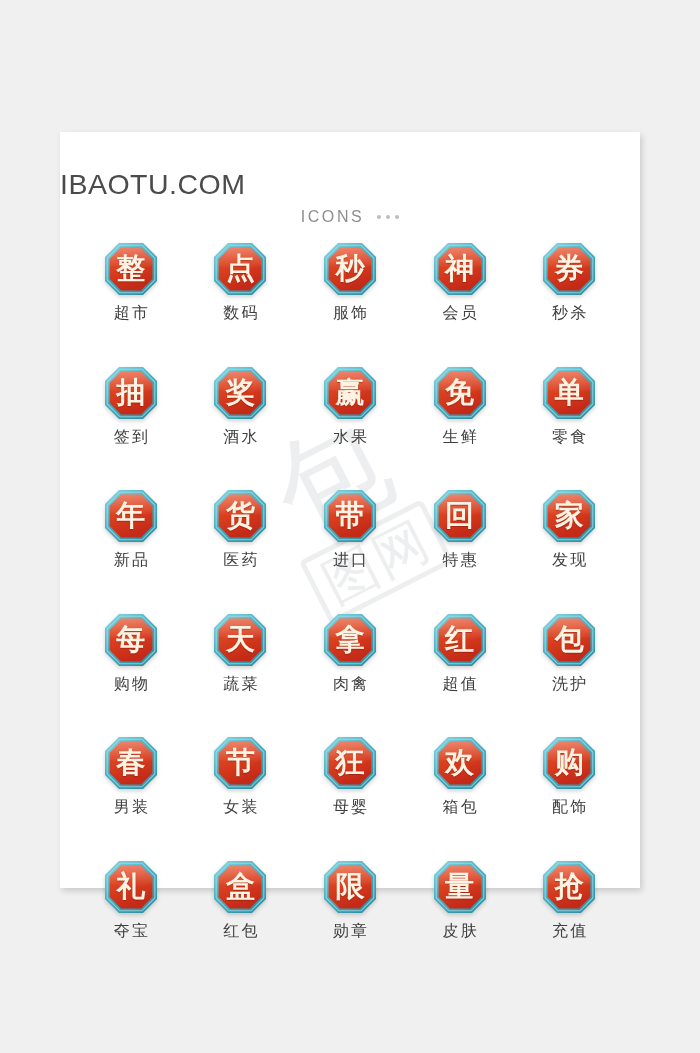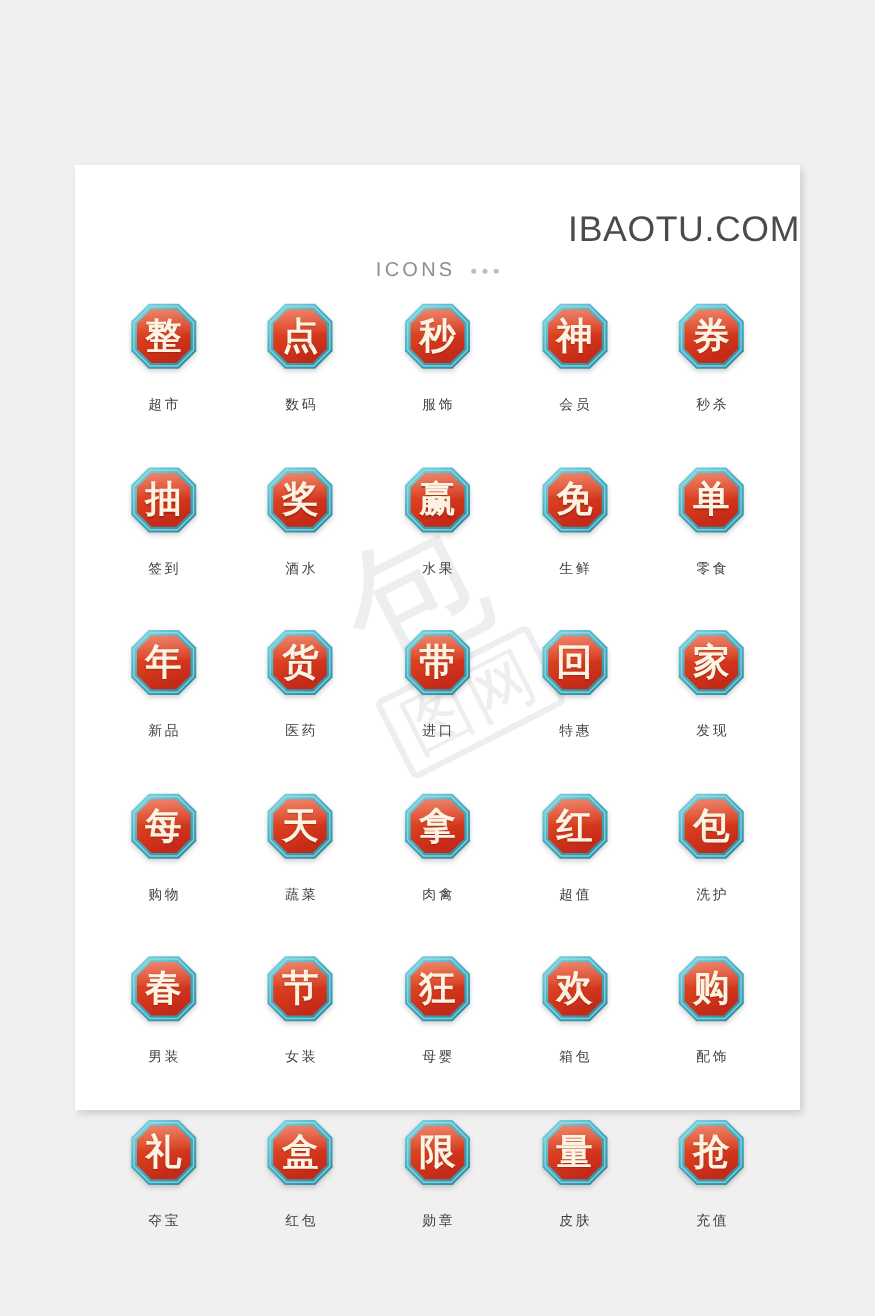--- a/index.html
+++ b/index.html
@@ -60,21 +60,21 @@
     color: #3a4a55;
     letter-spacing: 2px;
   }
 
   
   #header {
     position: absolute;
     left: 0;
     top: 36px;
     width: 100%;
-    text-align: right;
+    text-align: left;
     z-index: 3;
   }
   #brand-title {
     font-size: 28.5px;
     letter-spacing: 0.5px;
     color: #4b4b4b;
     font-weight: 400;
     font-family: "Liberation Sans", sans-serif;
   }
   #brand-sub-row {
@@ -135,22 +135,22 @@
     font-family: "DejaVu Sans", sans-serif;
     font-size: 29px;
     font-weight: 700;
     color: #fdf3e3;
     line-height: 1;
     padding-bottom: 1px;
     text-shadow: 0 1px 1px rgba(120,25,10,0.45);
   }
 
   .icon-label {
-    margin-top: 20px;
-    font-size: 11px;
+    margin-top: 7px;
+    font-size: 16px;
     color: #3f3f3f;
     letter-spacing: 2.2px;
     text-indent: 2.2px;
     font-family: "DejaVu Sans", sans-serif;
     white-space: nowrap;
   }
 </style>
 </head>
 <body>
 

